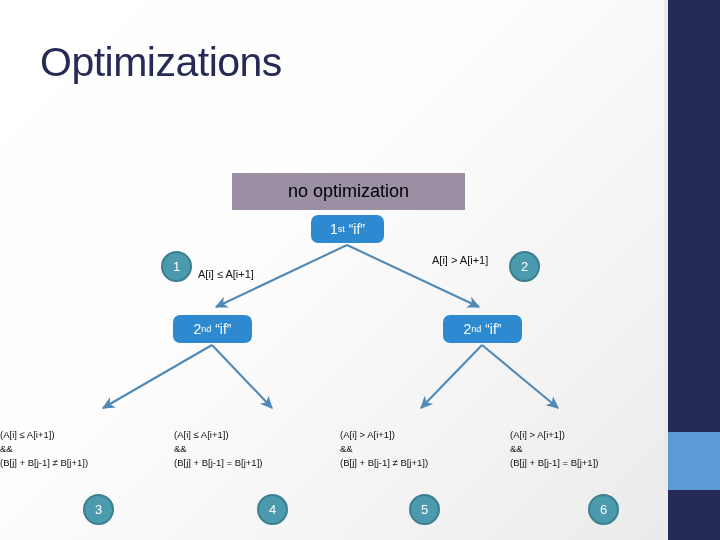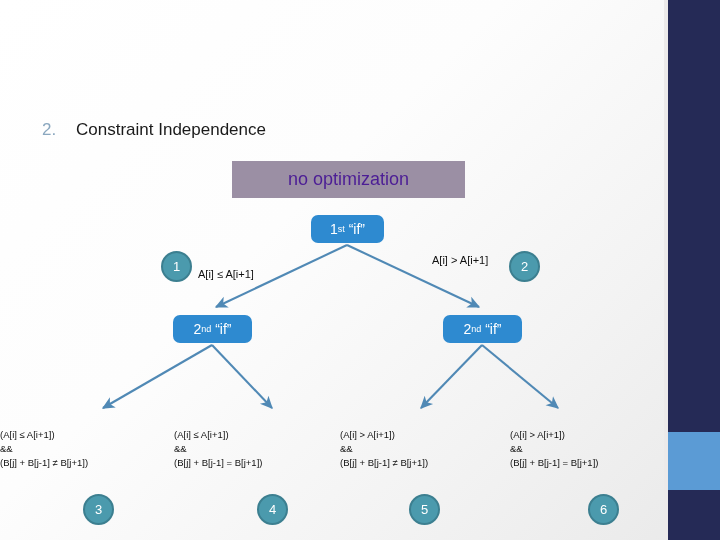--- a/index.html
+++ b/index.html
@@ -24,22 +24,22 @@
     font-weight:400;white-space:nowrap;
   }
   .bullet{
     position:absolute;left:42px;top:120px;
     font-size:17px;color:#1a1a1a;white-space:nowrap;
   }
   .bullet .num{color:#8aa7bf;display:inline-block;width:34px;}
 
   
   .banner{
-    position:absolute;left:232px;top:161px;width:233px;height:37px;
-    background:#9b8fa4;color:#4c1d95;
+    position:absolute;left:232px;top:173px;width:233px;height:37px;
+    background:#9b8fa4;color:#000000;
     font-size:18px;display:flex;align-items:center;justify-content:center;
     white-space:nowrap;
   }
 
   
   #wires{position:absolute;left:0;top:0;width:720px;height:540px;}
 
   
   .ifbox{
     position:absolute;background:#2e8ad0;color:#ffffff;border-radius:7px;
@@ -85,23 +85,21 @@
 </style>
 </head>
 <body>
 
 <div id="slide">
 
   <div class="rail-gap"></div>
   <div class="rail"></div>
   <div class="rail-accent"></div>
 
-  <div class="bullet">
-    <span class="num">2.</span><span>Constraint Independence</span>
-  </div>
+  <div class="title">Optimizations</div>
 
   <div class="banner">no optimization</div>
 
   <svg id="wires" viewBox="0 0 720 540">
     <defs>
       <marker id="ah" markerWidth="7" markerHeight="7" refX="5.4" refY="3.2" orient="auto">
         <path d="M0,0.4 L6,3.2 L0,6 L1.6,3.2 Z" fill="#5089b5"></path>
       </marker>
     </defs>
 

